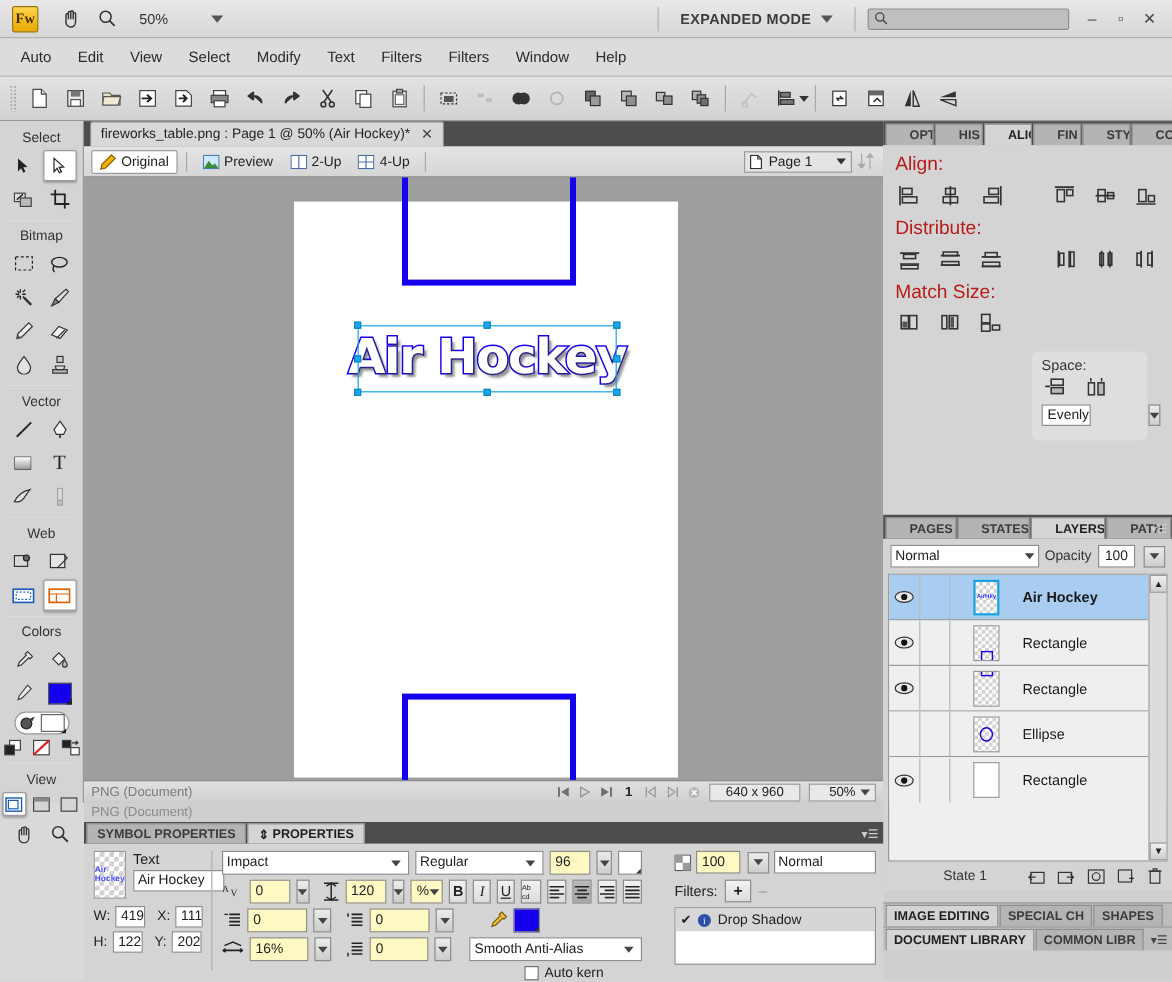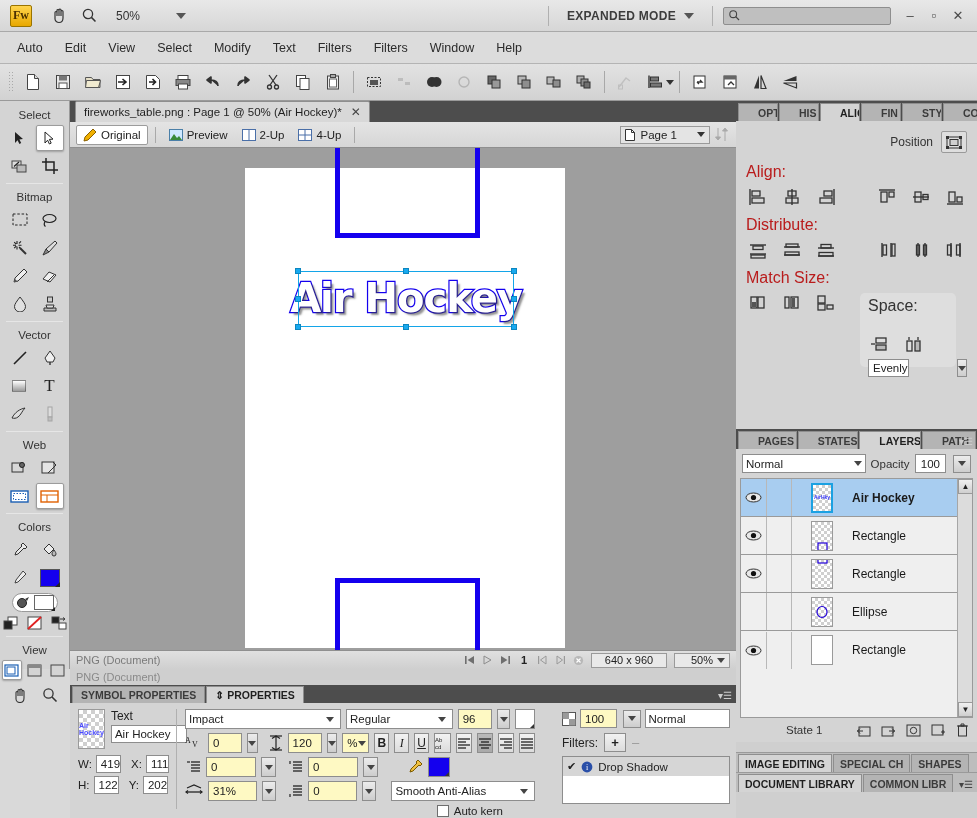--- a/index.html
+++ b/index.html
@@ -830,33 +830,20 @@
       <div class="ptab">OPT</div>
       <div class="ptab">HIS</div>
       <div class="ptab active">ALIGN</div>
       <div class="ptab">FIN</div>
       <div class="ptab">STY</div>
       <div class="ptab">COL</div>
       <div class="ptab">SWA</div>
     </div>
 
     <div class="alignpanel">
-      <div class="pos-row">
-        <span class="pos-label">Position</span>
-        <div class="icon-btn">
-            <svg width="16" height="13" viewBox="0 0 16 13">
-              <rect x="1" y="1" width="14" height="11" fill="none" stroke="#333"></rect>
-              <rect x="4" y="3.5" width="8" height="6" fill="#d0d0d0" stroke="#333"></rect>
-              <rect x="0" y="0" width="3" height="3" fill="#333"></rect>
-              <rect x="13" y="0" width="3" height="3" fill="#333"></rect>
-              <rect x="0" y="10" width="3" height="3" fill="#333"></rect>
-              <rect x="13" y="10" width="3" height="3" fill="#333"></rect>
-            </svg>
-          </div>
-      </div>
 
       <div class="sec-label">Align:</div>
       <div class="glyphrow">
         <div class="glyph">
             <svg width="20" height="18" viewBox="0 0 20 18">
               <line x1="2" y1="1" x2="2" y2="17" stroke="#333" stroke-width="1.4"></line>
               <rect x="4" y="3" width="8" height="5" fill="none" stroke="#333" stroke-width="1.3"></rect>
               <rect x="4" y="10" width="12" height="5" fill="none" stroke="#333" stroke-width="1.3"></rect>
             </svg>
           </div>
@@ -970,21 +957,21 @@
         <div class="glyph">
             <svg width="20" height="18" viewBox="0 0 20 18">
               <rect x="2" y="2" width="7" height="7" fill="none" stroke="#333" stroke-width="1.3"></rect>
               <rect x="2" y="10" width="7" height="6" fill="none" stroke="#333" stroke-width="1.3"></rect>
               <rect x="11" y="11" width="6" height="4" fill="none" stroke="#333" stroke-width="1.3"></rect>
             </svg>
           </div>
       </div>
 
       <div class="spacebox">
-        <div style="font-size:16px;color:#333;margin-bottom:18px;">Space:</div>
+        <div style="font-size:12px;color:#333;margin-bottom:0;">Space:</div>
         <div style="display:flex;gap:12px;margin-bottom:4px;">
           <div class="glyph">
               <svg width="20" height="16" viewBox="0 0 20 16">
                 <line x1="1" y1="8" x2="5" y2="8" stroke="#333" stroke-width="1.3"></line>
                 <rect x="6" y="2" width="10" height="5" fill="none" stroke="#333" stroke-width="1.3"></rect>
                 <rect x="6" y="9" width="10" height="5" fill="#b8b8b8" stroke="#333" stroke-width="1.3"></rect>
               </svg>
             </div>
           <div class="glyph">
               <svg width="20" height="16" viewBox="0 0 20 16">
@@ -1322,21 +1309,21 @@
         </div>
 
         <div class="fontrow">
           <span>
               <svg width="18" height="14" viewBox="0 0 18 14">
                 <path d="M2 4l7-3 7 3" fill="none" stroke="#222" stroke-width="1.2"></path>
                 <line x1="1" y1="8" x2="17" y2="8" stroke="#222" stroke-width="1.3"></line>
                 <path d="M3 6.5L1 8l2 1.5M15 6.5L17 8l-2 1.5" fill="none" stroke="#222" stroke-width="1.2"></path>
               </svg>
             </span>
-          <div class="size-in" style="width:50px;">31%</div>
+          <div class="size-in" style="width:50px;">16%</div>
           <div class="spin">
               <span style="width:0;height:0;border-left:4px solid transparent;border-right:4px solid transparent;border-top:5px solid #444;display:block;"></span>
             </div>
           <span style="margin-left:6px;">
               <svg width="16" height="14" viewBox="0 0 16 14">
                 <path d="M3 10v3" stroke="#222" stroke-width="1.2"></path>
                 <line x1="6" y1="2" x2="15" y2="2" stroke="#222" stroke-width="1.3"></line>
                 <line x1="6" y1="5" x2="15" y2="5" stroke="#222" stroke-width="1.3"></line>
                 <line x1="6" y1="8" x2="15" y2="8" stroke="#222" stroke-width="1.3"></line>
                 <line x1="6" y1="11" x2="15" y2="11" stroke="#222" stroke-width="1.3"></line>

